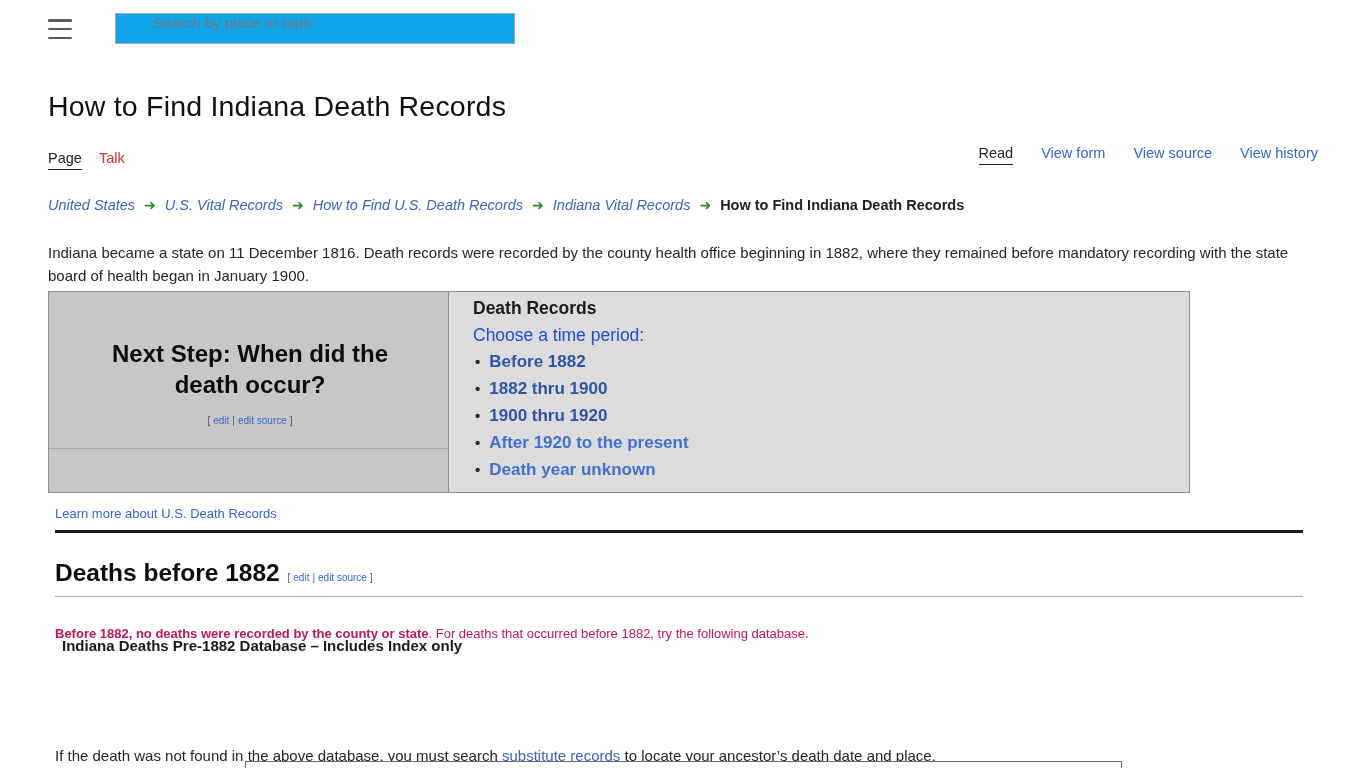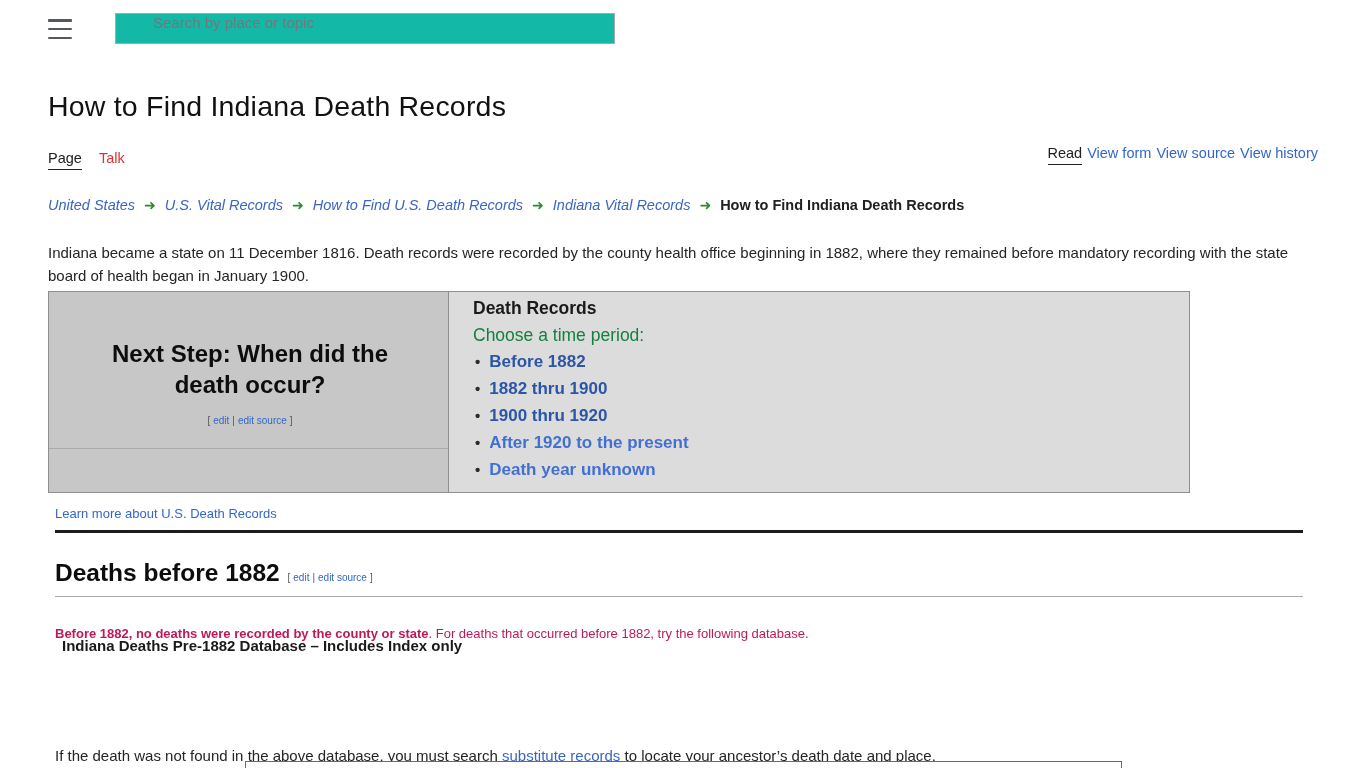--- a/index.html
+++ b/index.html
@@ -9,33 +9,33 @@
     background:#ffffff; color:#202122;
     font-family:"Liberation Sans", sans-serif;
   }
   a { text-decoration:none; cursor:pointer; }
   .abs { position:absolute; }
 
   
   .menu-btn { left:48px; top:19px; width:24px; height:20px; display:flex; flex-direction:column; justify-content:space-between; cursor:pointer; }
   .menu-btn span { display:block; height:2.5px; background:#54595d; border-radius:1px; }
   .search-input {
-    left:115px; top:13px; width:500px; height:31px;
-    border:1px solid #a2a9b1; background:#14b8a6;
+    left:115px; top:13px; width:400px; height:31px;
+    border:1px solid #a2a9b1; background:#0ea5e9;
     padding:0 8px 12px 37px; font-size:15px; color:#333;
     font-family:"Liberation Sans", sans-serif; outline:none;
   }
   .search-input::placeholder { color:#72777d; }
 
   
   .page-title { left:48px; top:90px; font-size:28.5px; font-weight:400; color:#111; margin:0; letter-spacing:.2px; }
   .tabs-left { left:48px; top:150px; font-size:14.5px; display:flex; gap:17px; }
   .tab-page { color:#202122; border-bottom:1px solid #202122; padding-bottom:3px; }
   .tab-talk { color:#dd3333; }
-  .tabs-right { right:48px; top:145px; font-size:14.5px; display:flex; gap:5px; }
+  .tabs-right { right:48px; top:145px; font-size:14.5px; display:flex; gap:28px; }
   .tab-read { color:#202122; border-bottom:1px solid #202122; padding-bottom:3px; }
   .tab-view { color:#3366cc; }
 
   
   .breadcrumb { left:48px; top:197px; font-size:14.5px; white-space:nowrap; }
   .crumb-link { color:#3a66c0; font-style:italic; }
   .crumb-sep { color:#2e8b2e; margin:0 9px; font-size:14px; font-style:normal; }
   .crumb-current { font-weight:bold; color:#202122; }
 
   
@@ -45,21 +45,21 @@
   .next-table { left:48px; top:291px; width:1142px; border-collapse:collapse; }
   .next-table th, .next-table td { border:1px solid #8f8f8f; }
   .cell-left { width:400px; background:#c7c7c7; vertical-align:middle; padding:0; }
   .cell-right { background:#dcdcdc; vertical-align:top; padding:5px 10px 5px 24px; }
   .next-h2 { margin:0; padding:2px 0 12px 3px; border-bottom:1px solid #aaaaaa; font-size:24px; line-height:31px; font-weight:bold; color:#0d0d0d; }
   .next-h2 .h2text { display:inline-block; max-width:330px; vertical-align:bottom; }
   .editsection { font-size:10px; font-weight:normal; white-space:nowrap; }
   .editsection .esb { color:#54595d; margin:0 1px; }
   .editsection .esl { color:#3366cc; margin:0 2px; }
   .dr-title { font-size:17.5px; font-weight:bold; color:#1a1a1a; line-height:20px; margin:1px 0 7px 0; }
-  .dr-sub { font-size:17.5px; color:#15803d; line-height:20px; margin:0 0 7px 0; }
+  .dr-sub { font-size:17.5px; color:#1d4ed8; line-height:20px; margin:0 0 7px 0; }
   .dr-list { list-style:none; margin:2px; padding:0; }
   .dr-list li { line-height:20px; margin:0 0 7px 0; font-size:17px; font-weight:bold; }
   .dr-list li::before { content:"•"; color:#2b2b2b; margin-right:9px; font-size:15px; }
   .dr-list li a { color:#4270d2; }
   .dr-list li.visited a { color:#2d55a5; }
 
   
   .learn-more { left:55px; top:506px; font-size:13px; font-weight:normal; color:#3366cc; }
   .thick-rule { left:55px; top:530px; width:1248px; height:3px; background:#1c1c1c; }
 

